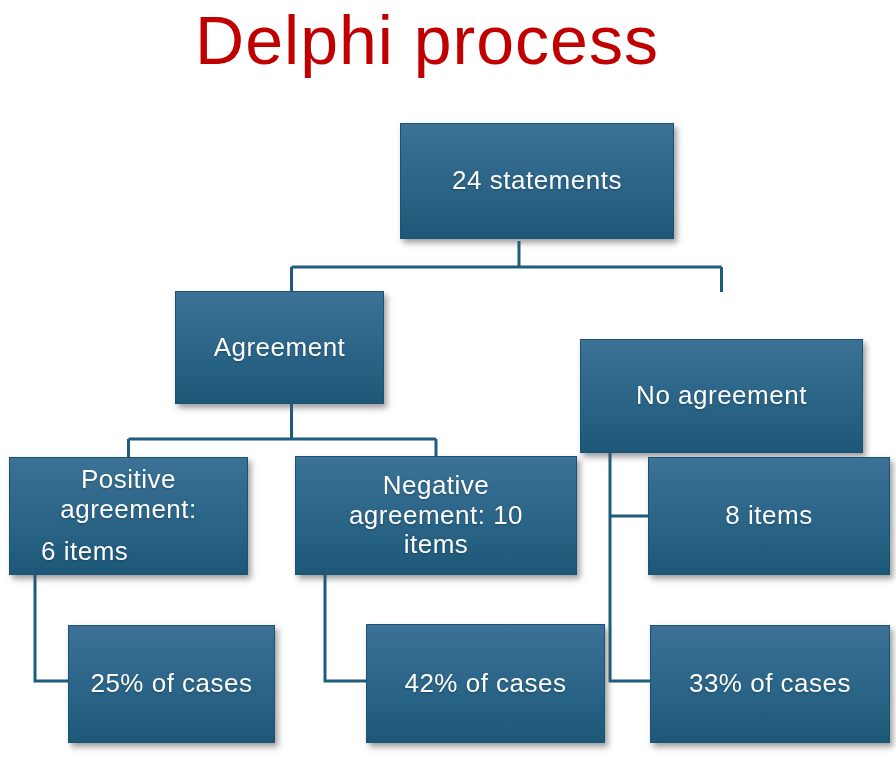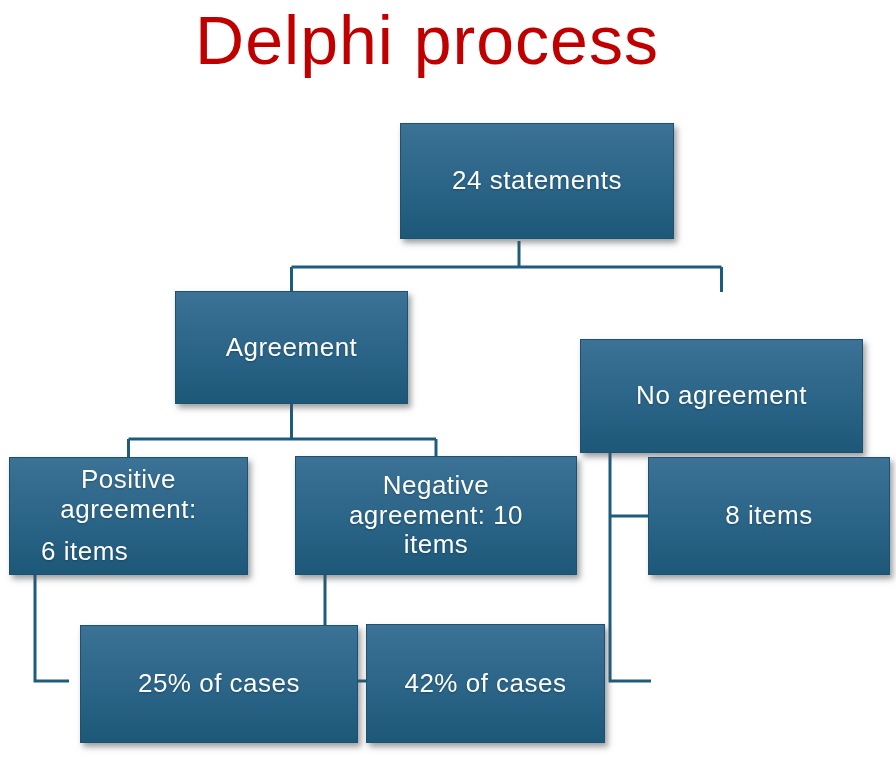--- a/index.html
+++ b/index.html
@@ -25,26 +25,26 @@
     display:flex;align-items:center;justify-content:center;
     color:#ffffff;font-size:26px;letter-spacing:.5px;line-height:1.15;
     text-align:center;
     text-shadow:0 1px 2px rgba(0,0,0,0.25);
     box-sizing:border-box;
   }
   .node .inner{display:flex;flex-direction:column;align-items:flex-start;}
 
   
   .n-statements {left:400px;top:123px;width:274px;height:116px;}
-  .n-agreement  {left:175px;top:291px;width:233px;height:113px;}
+  .n-agreement  {left:175px;top:291px;width:209px;height:113px;}
   .n-noagree    {left:580px;top:291px;width:283px;height:114px;margin-top:48px;}
   .n-positive   {left:9px;  top:457px;width:239px;height:118px;}
   .n-negative   {left:295px;top:456px;width:282px;height:119px;}
   .n-items8     {left:648px;top:457px;width:242px;height:118px;}
-  .n-cases25    {left:80px; top:625px;width:278px;height:118px;}
+  .n-cases25    {left:68px; top:625px;width:207px;height:118px;}
   .n-cases42    {left:366px;top:624px;width:239px;height:119px;}
   .n-cases33    {left:650px;top:625px;width:240px;height:118px;}
 
   .n-positive .label-title{display:block;max-width:175px;}
   .n-positive .label-value{display:block;margin-top:12px;}
   .n-negative .inner{max-width:228px;}
 </style>
 </head>
 <body>
 
@@ -97,14 +97,17 @@
   </div>
 
   <div class="node n-cases25">
     <span>25% of cases</span>
   </div>
 
   <div class="node n-cases42">
     <span>42% of cases</span>
   </div>
 
+  <div class="node n-cases33">
+    <span>33% of cases</span>
+  </div>
 
 </div>
 
 </body></html>

